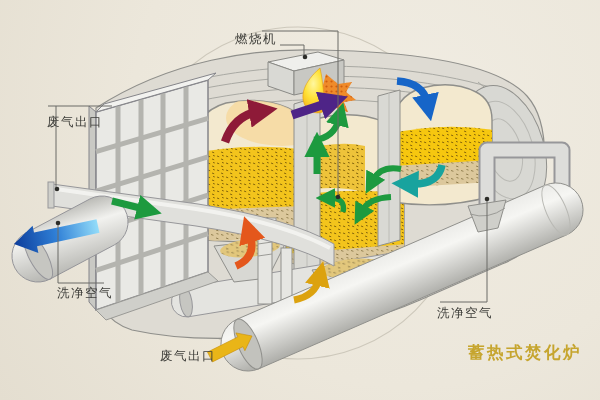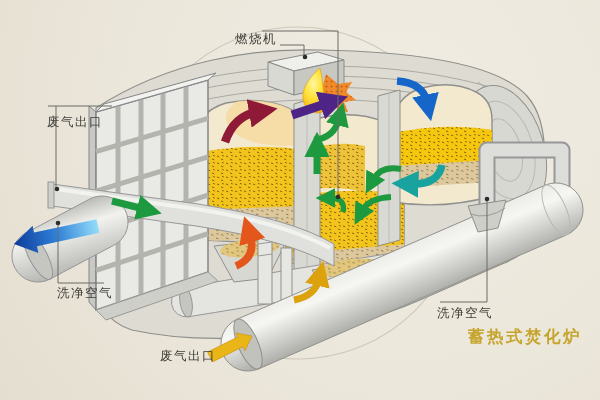--- a/index.html
+++ b/index.html
@@ -7,21 +7,21 @@
     position:relative;width:600px;height:400px;overflow:hidden;
     font-family:"DejaVu Sans",sans-serif;
     background:radial-gradient(circle at 68% 28%, #f0ece2 0%, #ece7db 55%, #e4ded0 100%);
   }
   #stage svg{position:absolute;left:0;top:0;}
   .lbl{
     position:absolute;font-size:12.5px;letter-spacing:1.5px;color:#3c3c38;
     white-space:nowrap;line-height:1;
   }
   #main-title{
-    position:absolute;left:468px;top:329px;
+    position:absolute;left:468px;top:345px;
     font-size:16.5px;font-weight:bold;letter-spacing:2.5px;color:#c6a52e;white-space:nowrap;line-height:1;
   }
 </style>
 </head>
 <body>
 
 <div id="stage">
 <svg width="600" height="400" viewBox="0 0 600 400">
   <defs>
     <marker id="mGreen" viewBox="0 0 8 8" refX="2.2" refY="4" markerWidth="3.6" markerHeight="3.6" orient="auto" markerUnits="strokeWidth">

